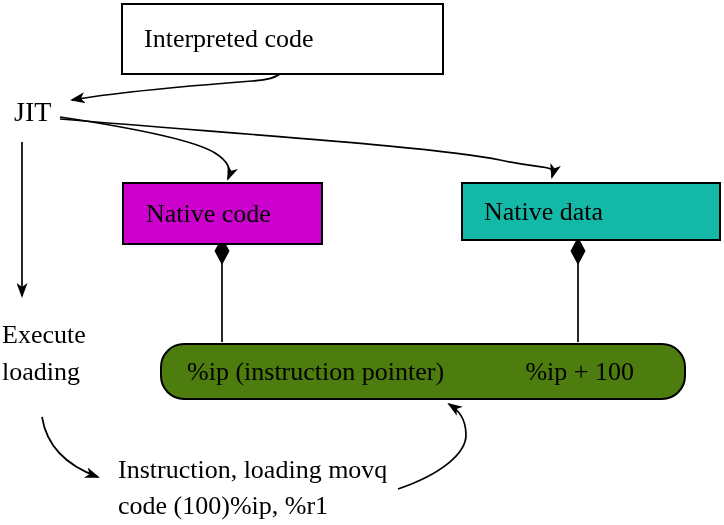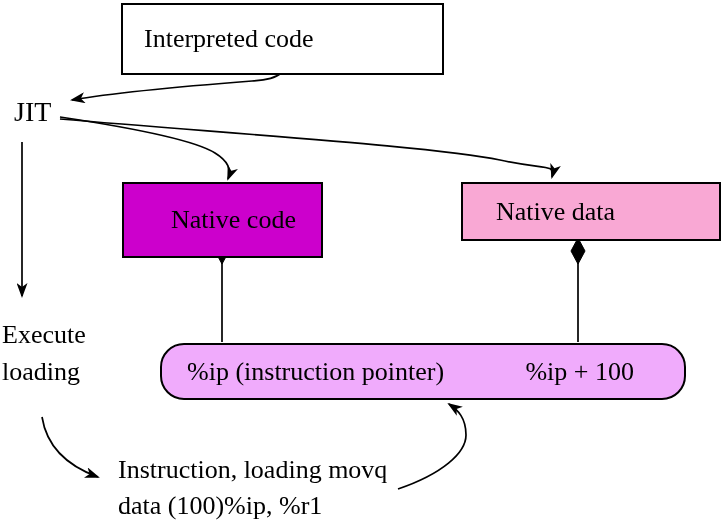--- a/index.html
+++ b/index.html
@@ -18,33 +18,32 @@
     display:flex;
     align-items:center;
     font-size:26px;
   }
   #interpreted-box{
     left:121px;top:3px;width:323px;height:72px;
     background:#ffffff;
     padding-left:21px;
   }
   #native-code-box{
-    left:122px;top:182px;width:201px;height:76px;
+    left:122px;top:182px;width:201px;height:63px;
     background:#cc00cc;
     padding-left:22px;
-    justify-content:center;
   }
   #native-data-box{
     left:461px;top:182px;width:260px;height:59px;
-    background:#f9a8d4;
-    padding-left:33px;
+    background:#14b8a6;
+    padding-left:21px;
   }
   #rounded-box{
     left:160px;top:343px;width:526px;height:57px;
-    background:#f0abfc;
+    background:#4d7c0f;
     border-radius:24px;
     justify-content:space-between;
     padding:0 50px 0 25px;
   }
   .floating-label{
     position:absolute;
     font-size:26px;
     line-height:37px;
     white-space:nowrap;
   }
@@ -109,16 +108,16 @@
     <div>loading</div>
   </div>
 
   <div id="rounded-box" class="box">
     <span>%ip (instruction pointer)</span>
     <span>%ip + 100</span>
   </div>
 
   <div id="instruction-label" class="floating-label">
     <div>Instruction, loading movq</div>
-    <div>data (100)%ip, %r1</div>
+    <div>code (100)%ip, %r1</div>
   </div>
 
 </div>
 
 </body></html>

